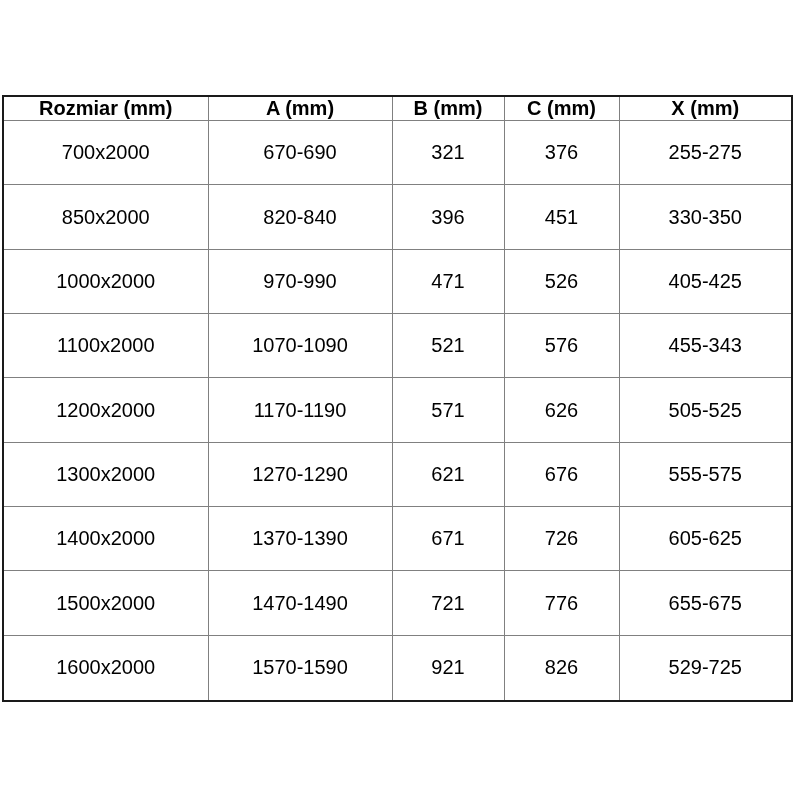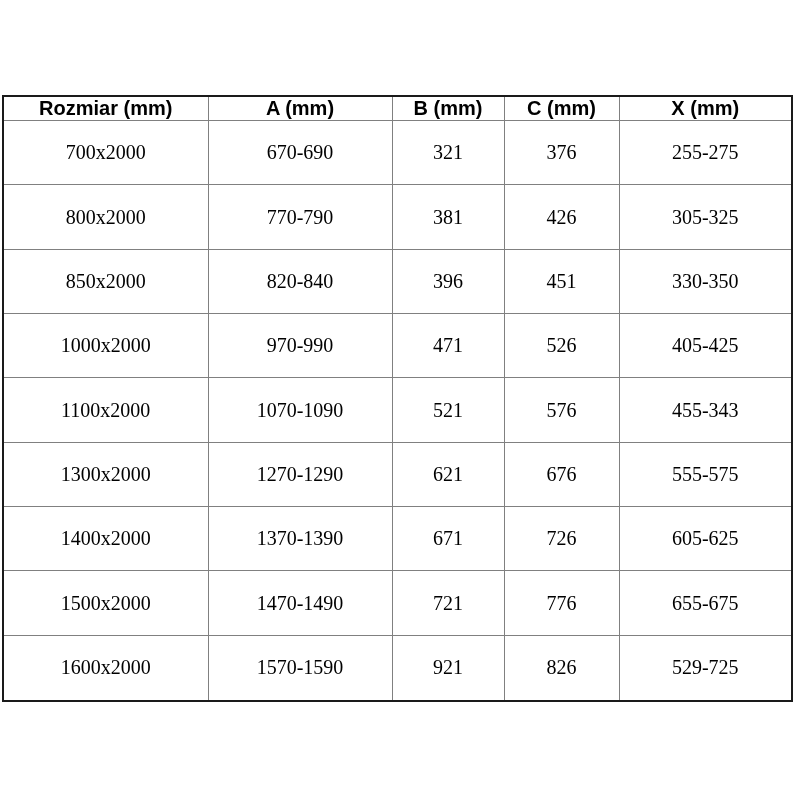--- a/index.html
+++ b/index.html
@@ -37,21 +37,20 @@
     color: #000000;
     font-size: 20px;
     white-space: nowrap;
     overflow: hidden;
   }
   table.size-table th {
     font-weight: bold;
   }
   table.size-table td {
     font-weight: normal;
-    font-family: Liberation Serif, serif;
   }
   col.c-size { width: 205px; }
   col.c-a    { width: 184px; }
   col.c-b    { width: 112px; }
   col.c-c    { width: 115px; }
   col.c-x    { width: 173px; }
 </style>
 </head>
 <body>
 
@@ -75,46 +74,46 @@
     </thead>
     <tbody>
         <tr>
           <td>700x2000</td>
           <td>670-690</td>
           <td>321</td>
           <td>376</td>
           <td>255-275</td>
         </tr>
         <tr>
-          <td>800x2000</td>
-          <td>770-790</td>
-          <td>381</td>
-          <td>426</td>
-          <td>305-325</td>
-        </tr>
-        <tr>
           <td>850x2000</td>
           <td>820-840</td>
           <td>396</td>
           <td>451</td>
           <td>330-350</td>
         </tr>
         <tr>
           <td>1000x2000</td>
           <td>970-990</td>
           <td>471</td>
           <td>526</td>
           <td>405-425</td>
         </tr>
         <tr>
           <td>1100x2000</td>
           <td>1070-1090</td>
           <td>521</td>
           <td>576</td>
           <td>455-343</td>
+        </tr>
+        <tr>
+          <td>1200x2000</td>
+          <td>1170-1190</td>
+          <td>571</td>
+          <td>626</td>
+          <td>505-525</td>
         </tr>
         <tr>
           <td>1300x2000</td>
           <td>1270-1290</td>
           <td>621</td>
           <td>676</td>
           <td>555-575</td>
         </tr>
         <tr>
           <td>1400x2000</td>

